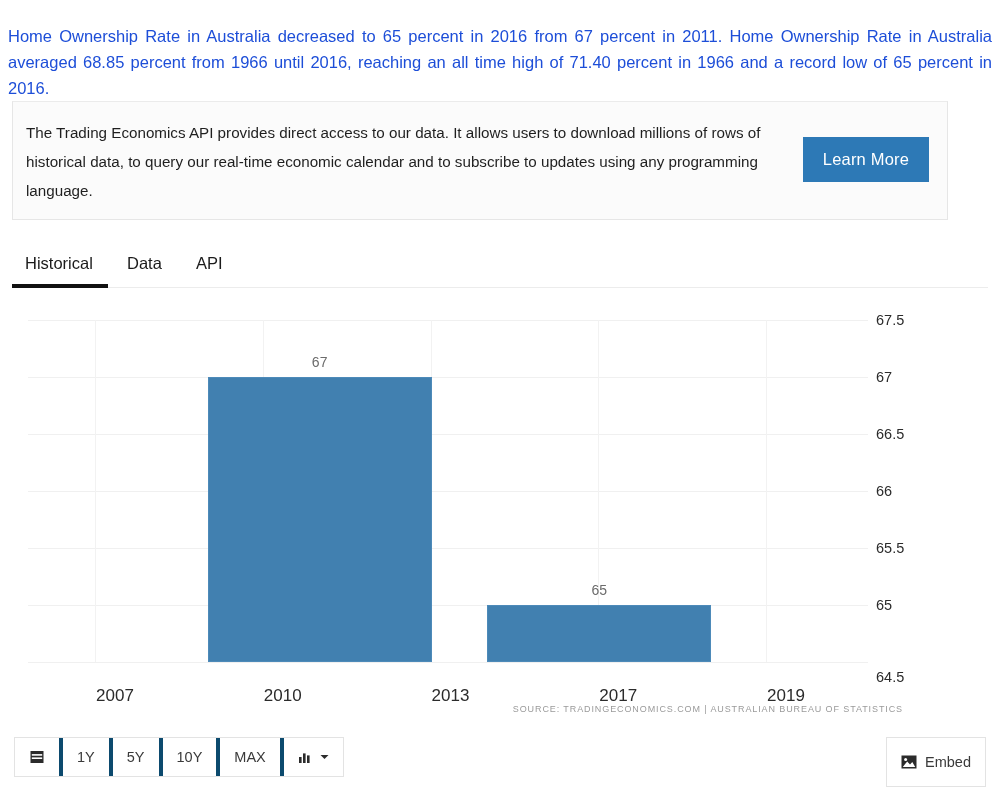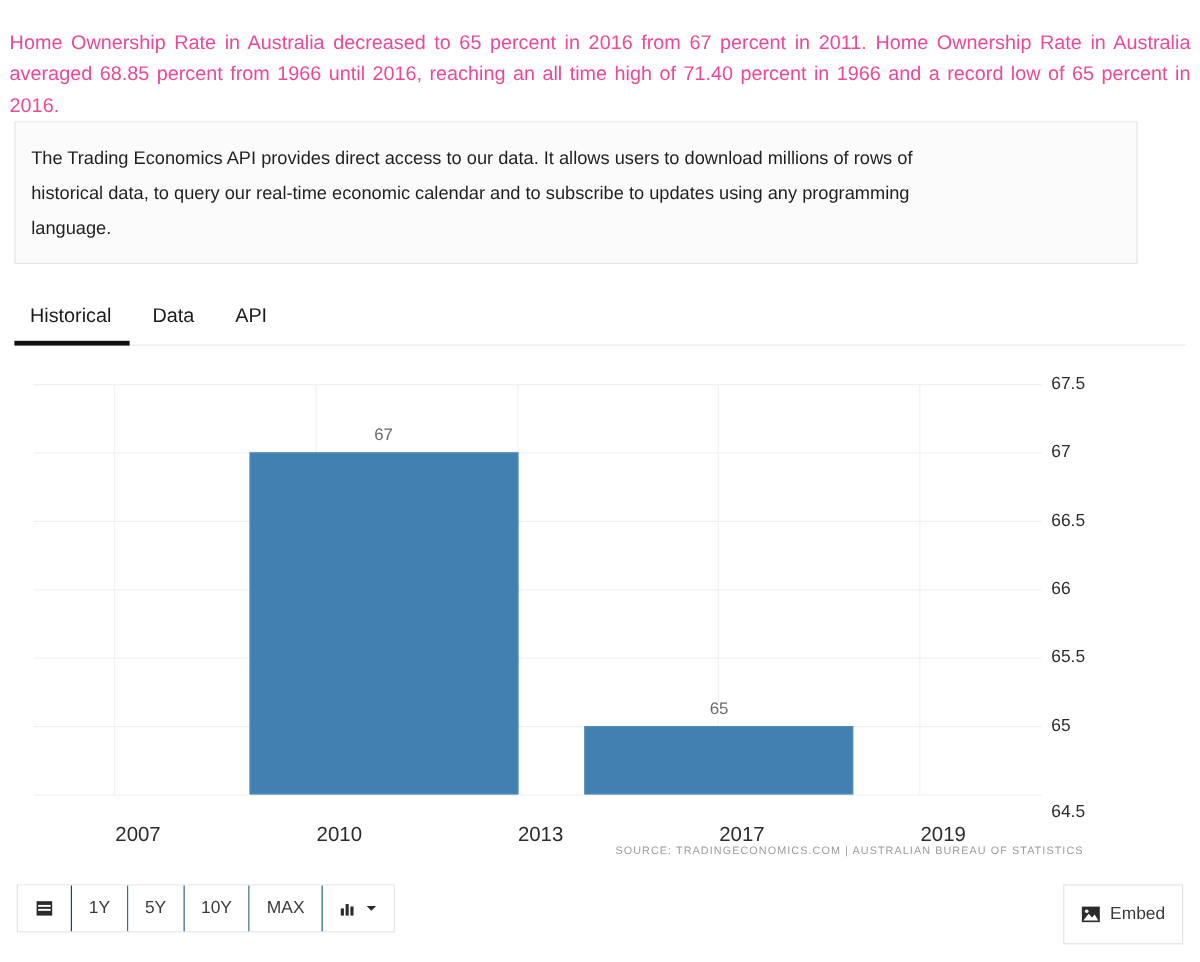--- a/index.html
+++ b/index.html
@@ -18,21 +18,21 @@
   }
 
   
   #intro {
     position: absolute;
     left: 8px; top: 6px; width: 984px;
     font-size: 16.5px;
     line-height: 26px;
     text-align: justify;
     text-justify: inter-word;
-    color: #ec4899;
+    color: #1d4ed8;
   }
 
   
   #promo {
     position: absolute;
     left: 12px; top: 101px; width: 936px; height: 119px;
     background: #fbfbfb;
     border: 1px solid #e6e6e6;
     border-top: 1px solid #ebebeb;
   }
@@ -150,21 +150,21 @@
     left: 14px; top: 737px;
     height: 40px;
     display: flex;
     border: 1px solid #e3e3e3;
     background: #ffffff;
   }
   .tb-btn {
     display: flex; align-items: center; justify-content: center;
     height: 38px;
     padding: 0 14px;
-    border-right: 1px solid #0c4a6e;
+    border-right: 4px solid #0c4a6e;
     font-size: 14.5px;
     color: #3a3a3a;
     cursor: pointer;
     background: #ffffff;
     white-space: nowrap;
     gap: 7px;
   }
   .tb-btn:last-child { border-right: none; }
   #embed-btn {
     position: absolute;
@@ -183,20 +183,21 @@
 </style>
 </head>
 <body>
 
 <div id="page">
 
   <p id="intro">Home Ownership Rate in Australia decreased to 65 percent in 2016 from 67 percent in 2011. Home Ownership Rate in Australia averaged 68.85 percent from 1966 until 2016, reaching an all time high of 71.40 percent in 1966 and a record low of 65 percent in 2016.</p>
 
   <div id="promo">
     <div id="promo-text">The Trading Economics API provides direct access to our data. It allows users to download millions of rows of historical data, to query our real-time economic calendar and to subscribe to updates using any programming language.</div>
+    <button id="learn-more">Learn More</button>
   </div>
 
   <div id="tabs">
     <div class="tab active" style="left:0px;">Historical</div>
     <div class="tab" style="left:115px;">Data</div>
     <div class="tab" style="left:184px;">API</div>
   </div>
   <div id="tabs-rule"></div>
   <div id="tab-underline"></div>
 

